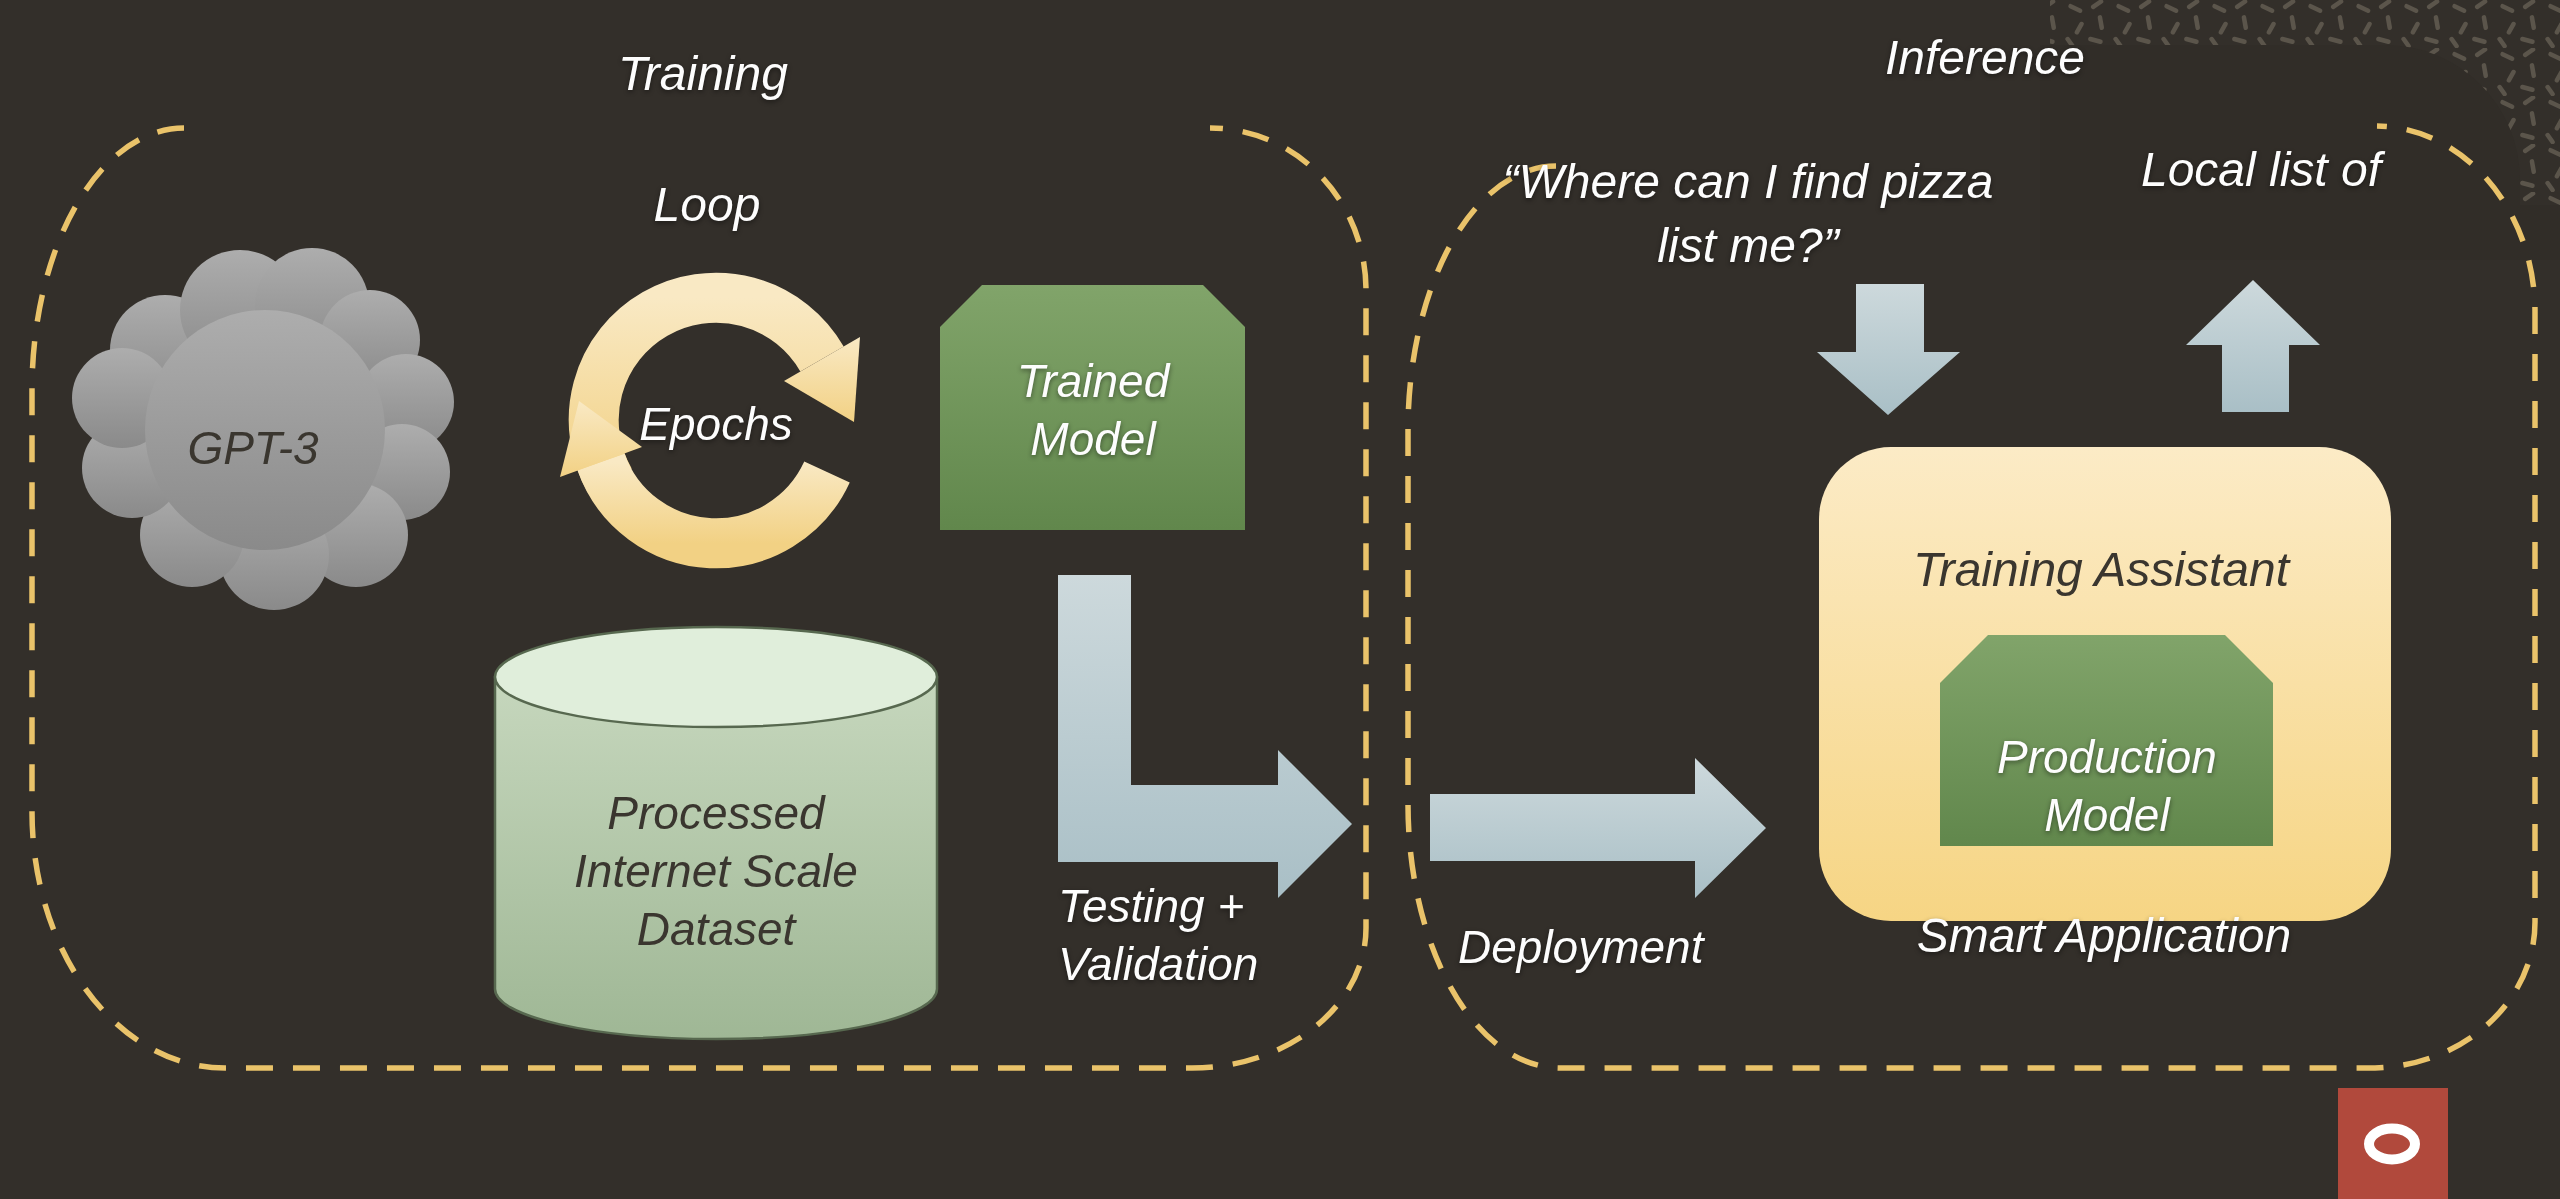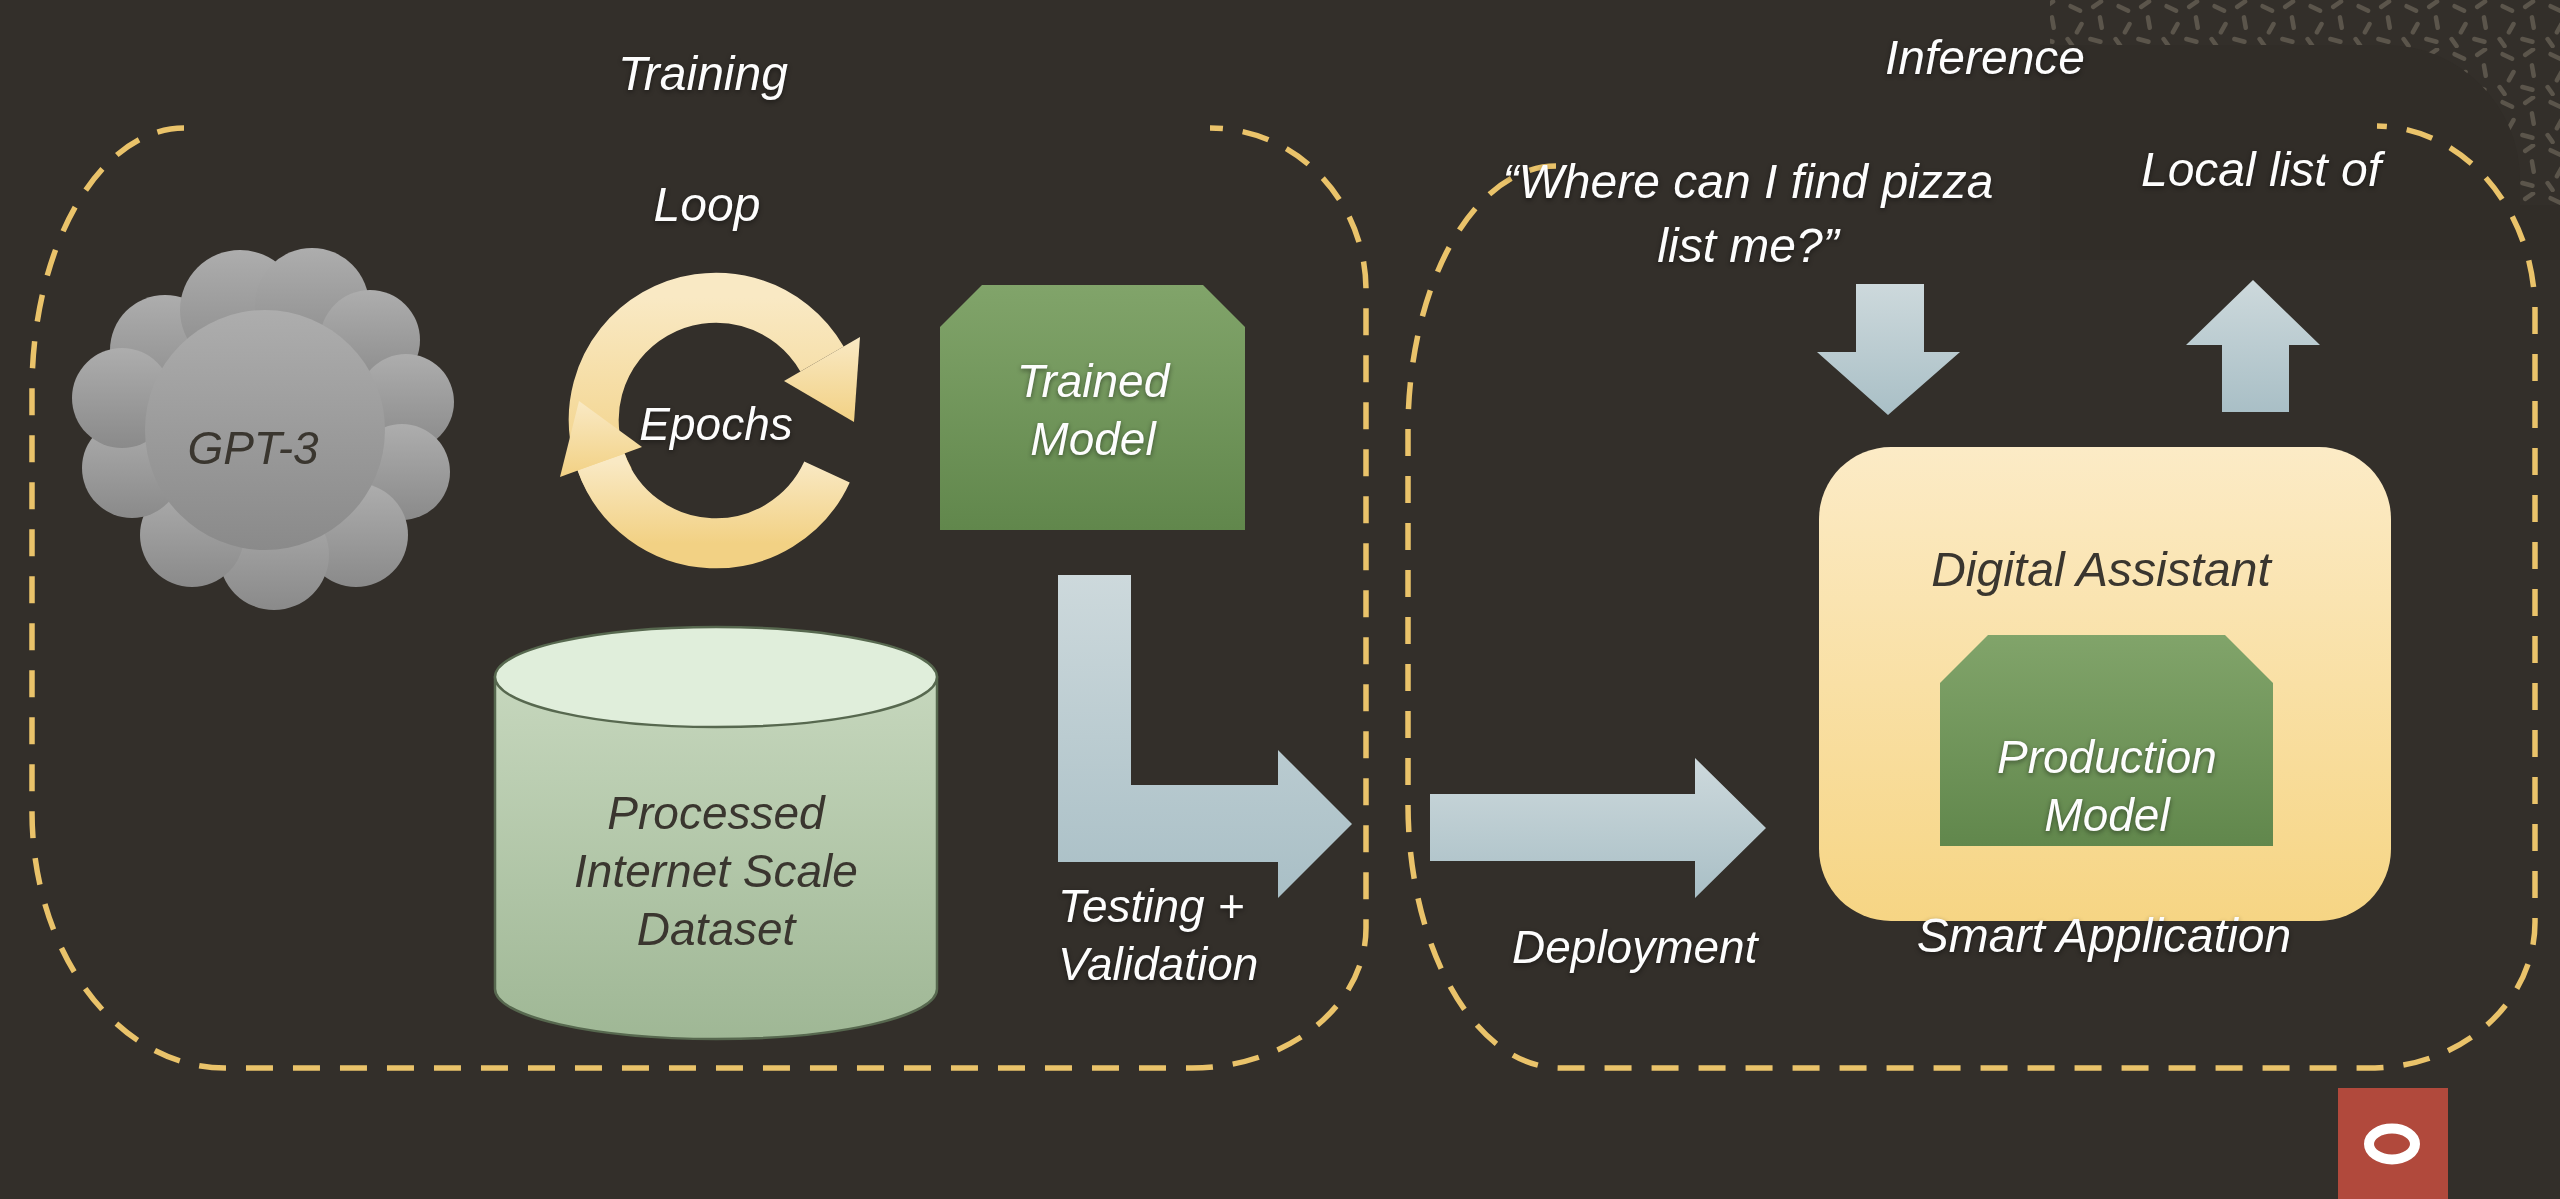--- a/index.html
+++ b/index.html
@@ -132,32 +132,32 @@
     <div>Testing +</div>
     <div>Validation</div>
   </div>
 
   <div class="txt dark fs46" style="left:496px;top:760px;width:440px">
     <div>Processed</div>
     <div>Internet Scale</div>
     <div>Dataset</div>
   </div>
 
-  <div class="txt white fs46 left" style="left:1512px;top:918px;width:400px">Deployment</div>
+  <div class="txt white fs46 left" style="left:1458px;top:918px;width:400px">Deployment</div>
 
   <div class="txt white fs48" style="left:1448px;top:150px;width:600px">
     <div>“Where can I find pizza</div>
     <div>list me?”</div>
   </div>
 
   <div class="txt white fs48" style="left:2041px;top:138px;width:440px">
     <div>Local list of</div>
   </div>
 
-  <div class="txt dark fs48" style="left:1871px;top:514px;width:460px">Digital Assistant</div>
+  <div class="txt dark fs48" style="left:1871px;top:514px;width:460px">Training Assistant</div>
 
   <div class="txt white fs46" style="left:1956px;top:728px;width:302px">
     <div>Production</div>
     <div>Model</div>
   </div>
 
   <div class="txt white fs48" style="left:1854px;top:904px;width:500px">Smart Application</div>
 
 </div>
 

